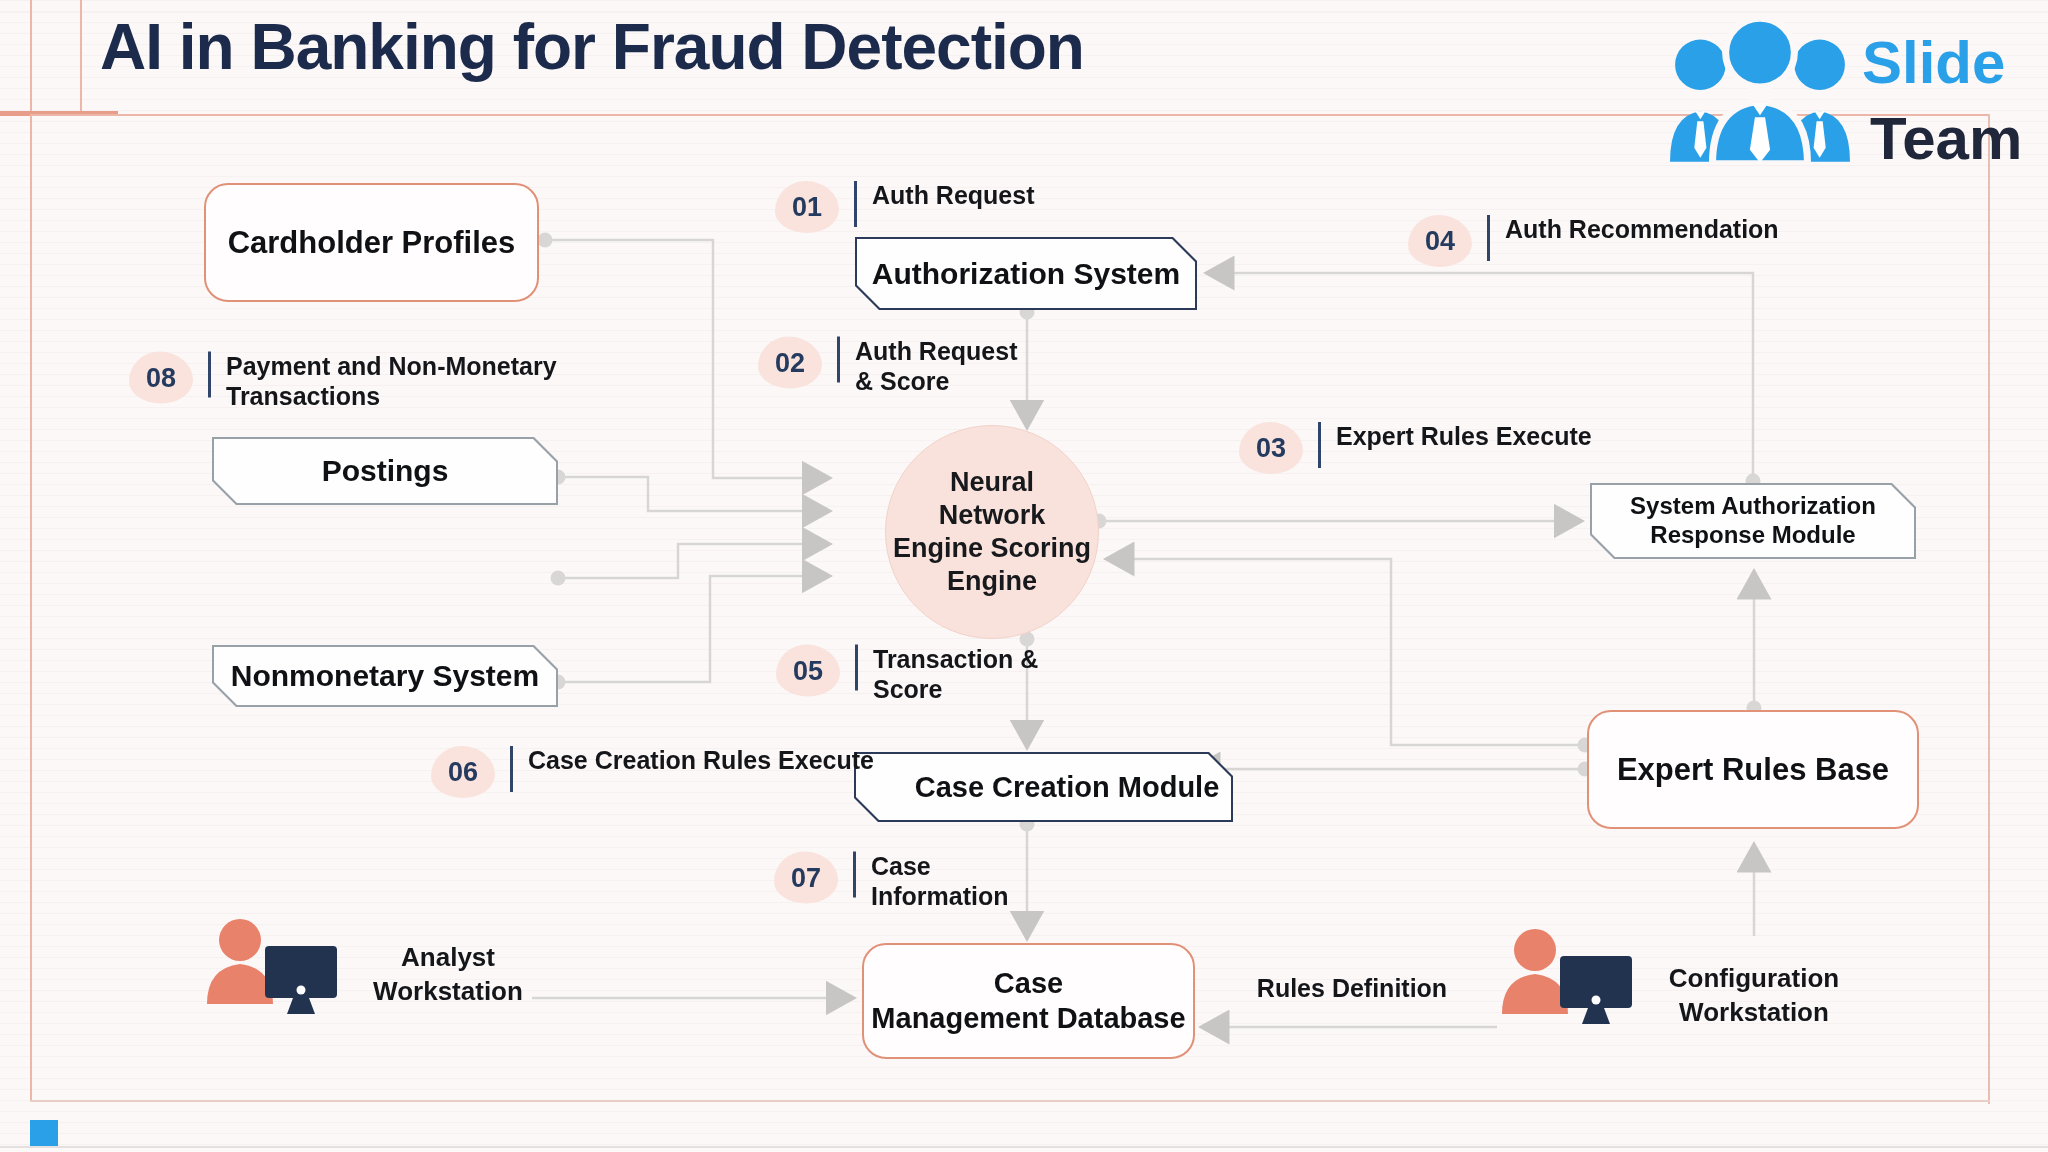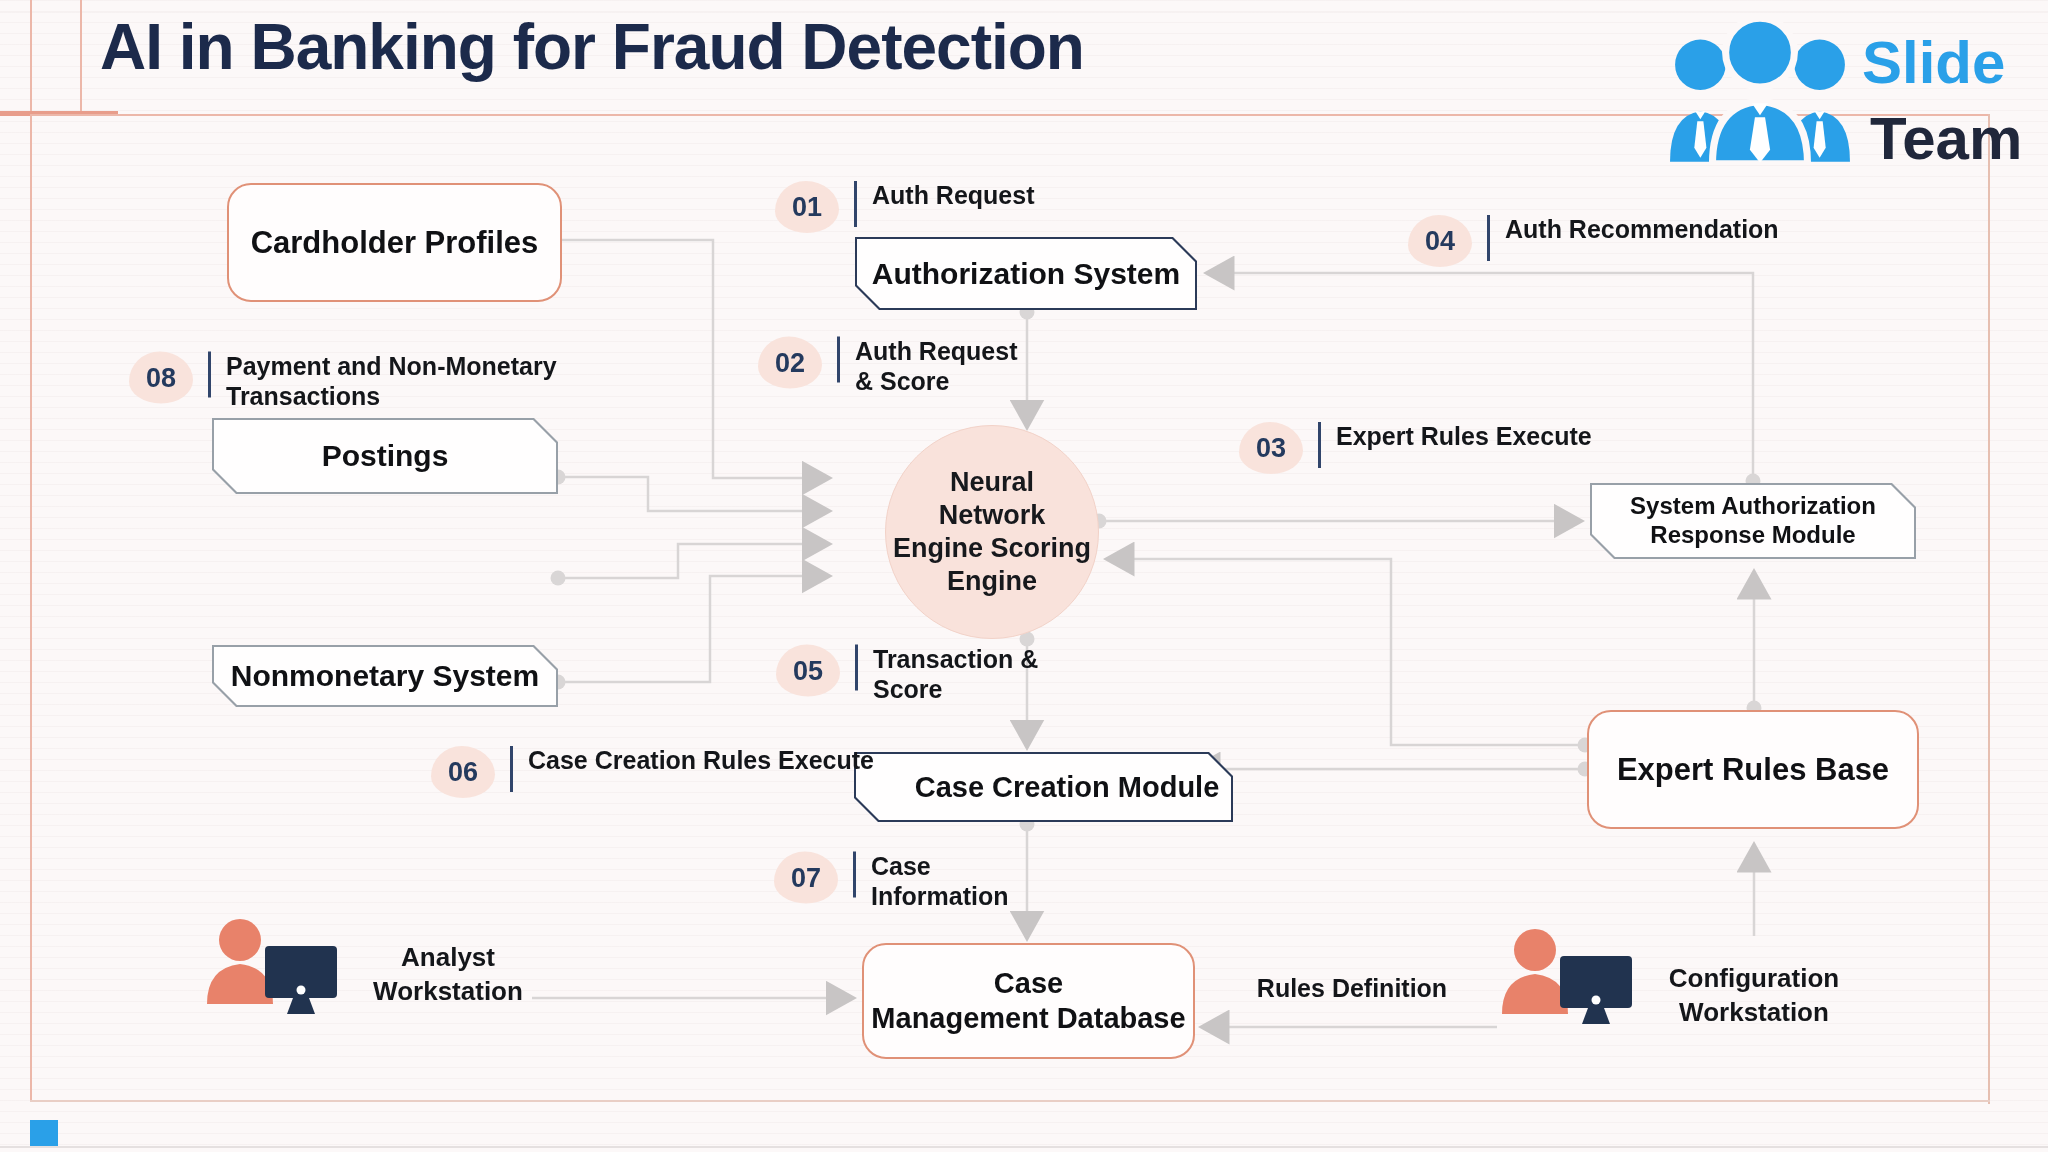--- a/index.html
+++ b/index.html
@@ -139,30 +139,30 @@
       <path d="M1585 769 H1196" marker-start="url(#dot)" marker-end="url(#arr)"></path>
       <path d="M1027 639 V744" marker-start="url(#dot)" marker-end="url(#arr)"></path>
       <path d="M1027 824 V935" marker-start="url(#dot)" marker-end="url(#arr)"></path>
       <path d="M532 998 H850" marker-end="url(#arr)"></path>
       <path d="M1497 1027 H1205" marker-end="url(#arr)"></path>
       <path d="M1754 936 V848" marker-end="url(#arr)"></path>
       <path d="M1754 708 V575" marker-start="url(#dot)" marker-end="url(#arr)"></path>
     </g>
   </svg>
 
-  <div class="box round fs31" style="left:227px; top:183px; width:331px; height:115px;">
+  <div class="box round fs31" style="left:204px; top:183px; width:331px; height:115px;">
     <span>Cardholder Profiles</span>
   </div>
 
   <div class="box chamfer navy fs30" style="left:855px; top:237px; width:342px; height:73px;">
     <div class="fill"></div>
     <span class="lbl">Authorization System</span>
   </div>
 
-  <div class="box chamfer fs30" style="left:212px; top:418px; width:346px; height:76px;align-items:center;">
+  <div class="box chamfer fs30" style="left:212px; top:437px; width:346px; height:68px;align-items:center;">
     <div class="fill"></div>
     <span class="lbl">Postings</span>
   </div>
 
 
   <div class="box chamfer fs30" style="left:212px; top:645px; width:346px; height:62px;">
     <div class="fill"></div>
     <span class="lbl">Nonmonetary System</span>
   </div>
 

